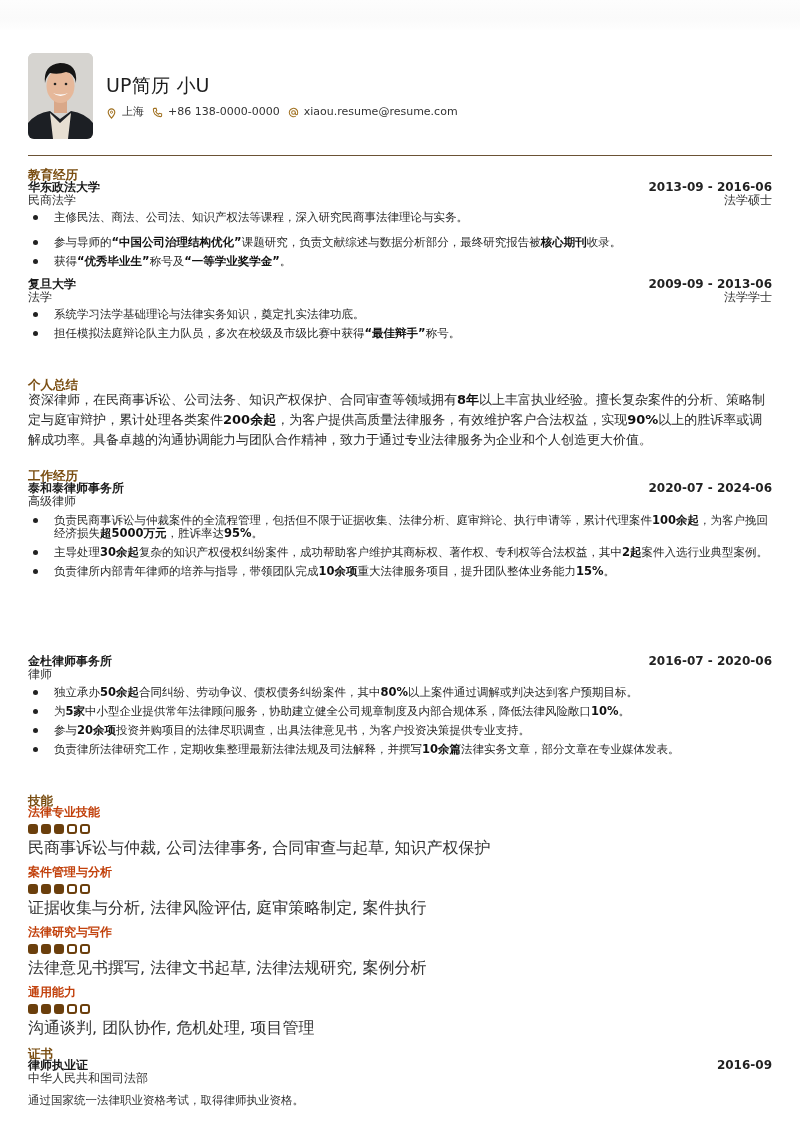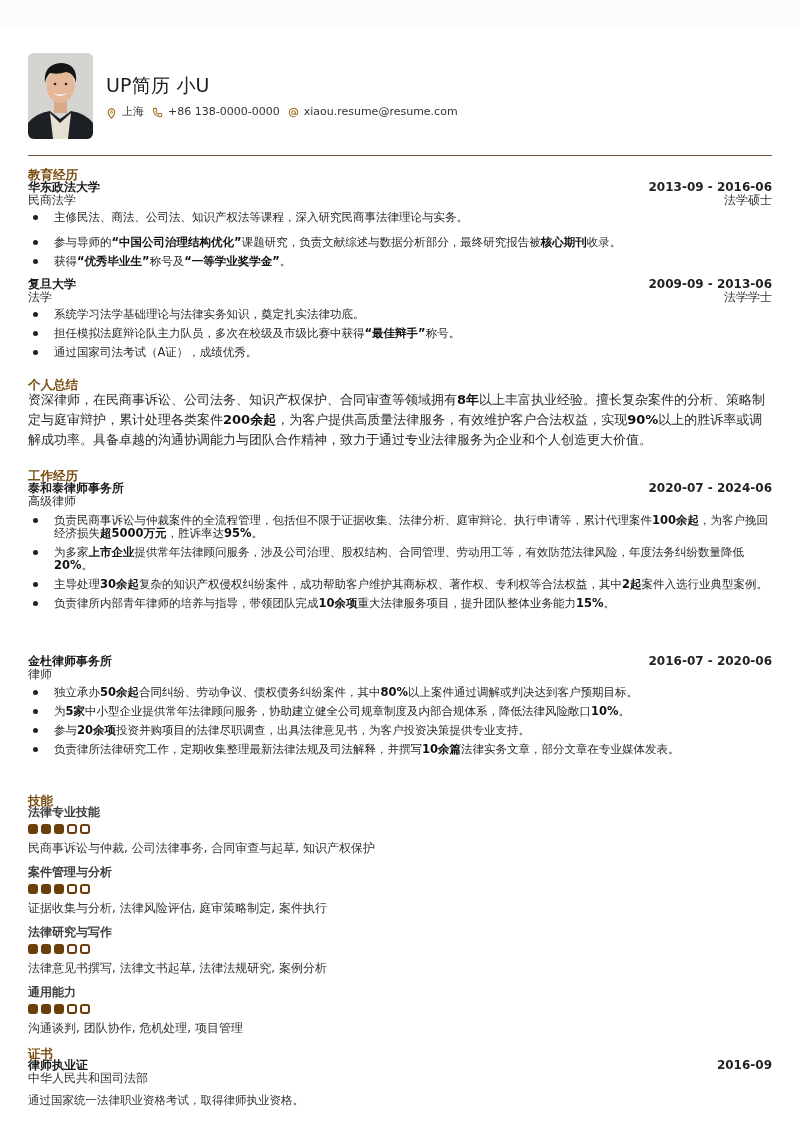--- a/index.html
+++ b/index.html
@@ -23,26 +23,26 @@
   .deg { position: absolute; right: 0; font-size: 12px; color: #333; line-height: 13px; }
 
   ul.bullets { position: absolute; left: 0; width: 744px; list-style: none; }
   ul.bullets li { position: relative; padding-left: 26px; font-size: 11.5px; color: #2a2a2a; line-height: 13px; }
   ul.bullets li::before { content: ""; position: absolute; left: 5px; top: 4px; width: 5px; height: 5px; border-radius: 50%; background: #222; }
   ul.bullets li b { color: #111; }
 
   .para { position: absolute; left: 0; width: 744px; font-size: 13px; color: #2a2a2a; line-height: 20px; }
   .para b { color: #111; }
 
-  .skill-name { position: absolute; left: 0; font-size: 12px; font-weight: bold; color: #404040; line-height: 13px; }
+  .skill-name { position: absolute; left: 0; font-size: 12px; font-weight: bold; color: #c2410c; line-height: 13px; }
   .dots { position: absolute; left: 0; display: flex; }
   .dot { width: 10px; height: 10px; border-radius: 3px; margin-right: 3px; border: 2px solid #6b3f0c; }
   .dot.on { background: #6b3f0c; }
   .dot.off { background: #fff; }
-  .skill-items { position: absolute; left: 0; font-size: 12px; color: #333; line-height: 12px; }
+  .skill-items { position: absolute; left: 0; font-size: 16px; color: #333; line-height: 12px; }
 </style>
 </head>
 <body>
 
 <div class="topshade"></div>
 
 <div class="page">
 
   <div class="header">
     <div class="photo">
@@ -97,34 +97,32 @@
       <li style="margin-bottom: 6px;"><span>获得</span><b>“优秀毕业生”</b><span>称号及</span><b>“一等学业奖学金”</b><span>。</span></li>
     </ul>
 
   <div class="org" style="top:278px">复旦大学</div>
   <div class="sub" style="top:291px">法学</div>
   <div class="date" style="top:278px">2009-09 - 2013-06</div>
   <div class="deg" style="top:291px">法学学士</div>
   <ul class="bullets" style="top:308px">
       <li style="margin-bottom: 6px;"><span>系统学习法学基础理论与法律实务知识，奠定扎实法律功底。</span></li>
       <li style="margin-bottom: 6px;"><span>担任模拟法庭辩论队主力队员，多次在校级及市级比赛中获得</span><b>“最佳辩手”</b><span>称号。</span></li>
-      <li style="margin-bottom: 6px;"><span>通过国家司法考试（A证），成绩优秀。</span></li>
     </ul>
 
   <div class="sec-title" style="top:378px">个人总结</div>
   <div class="para" style="top:390px"><span>资深律师，在民商事诉讼、公司法务、知识产权保护、合同审查等领域拥有</span><b>8年</b><span>以上丰富执业经验。擅长复杂案件的分析、策略制定与庭审辩护，累计处理各类案件</span><b>200余起</b><span>，为客户提供高质量法律服务，有效维护客户合法权益，实现</span><b>90%</b><span>以上的胜诉率或调解成功率。具备卓越的沟通协调能力与团队合作精神，致力于通过专业法律服务为企业和个人创造更大价值。</span></div>
 
   <div class="sec-title" style="top:469px">工作经历</div>
 
   <div class="org" style="top:482px">泰和泰律师事务所</div>
   <div class="sub" style="top:495px">高级律师</div>
   <div class="date" style="top:482px">2020-07 - 2024-06</div>
   <ul class="bullets" style="top:514px">
       <li style="margin-bottom: 6px;"><span>负责民商事诉讼与仲裁案件的全流程管理，包括但不限于证据收集、法律分析、庭审辩论、执行申请等，累计代理案件</span><b>100余起</b><span>，为客户挽回经济损失</span><b>超5000万元</b><span>，胜诉率达</span><b>95%</b><span>。</span></li>
-      <li style="margin-bottom: 6px;"><span>为多家</span><b>上市企业</b><span>提供常年法律顾问服务，涉及公司治理、股权结构、合同管理、劳动用工等，有效防范法律风险，年度法务纠纷数量降低</span><b>20%</b><span>。</span></li>
       <li style="margin-bottom: 6px;"><span>主导处理</span><b>30余起</b><span>复杂的知识产权侵权纠纷案件，成功帮助客户维护其商标权、著作权、专利权等合法权益，其中</span><b>2起</b><span>案件入选行业典型案例。</span></li>
       <li style="margin-bottom: 6px;"><span>负责律所内部青年律师的培养与指导，带领团队完成</span><b>10余项</b><span>重大法律服务项目，提升团队整体业务能力</span><b>15%</b><span>。</span></li>
     </ul>
 
   <div class="org" style="top:655px">金杜律师事务所</div>
   <div class="sub" style="top:668px">律师</div>
   <div class="date" style="top:655px">2016-07 - 2020-06</div>
   <ul class="bullets" style="top:686px">
       <li style="margin-bottom: 6px;"><span>独立承办</span><b>50余起</b><span>合同纠纷、劳动争议、债权债务纠纷案件，其中</span><b>80%</b><span>以上案件通过调解或判决达到客户预期目标。</span></li>
       <li style="margin-bottom: 6px;"><span>为</span><b>5家</b><span>中小型企业提供常年法律顾问服务，协助建立健全公司规章制度及内部合规体系，降低法律风险敞口</span><b>10%</b><span>。</span></li>

